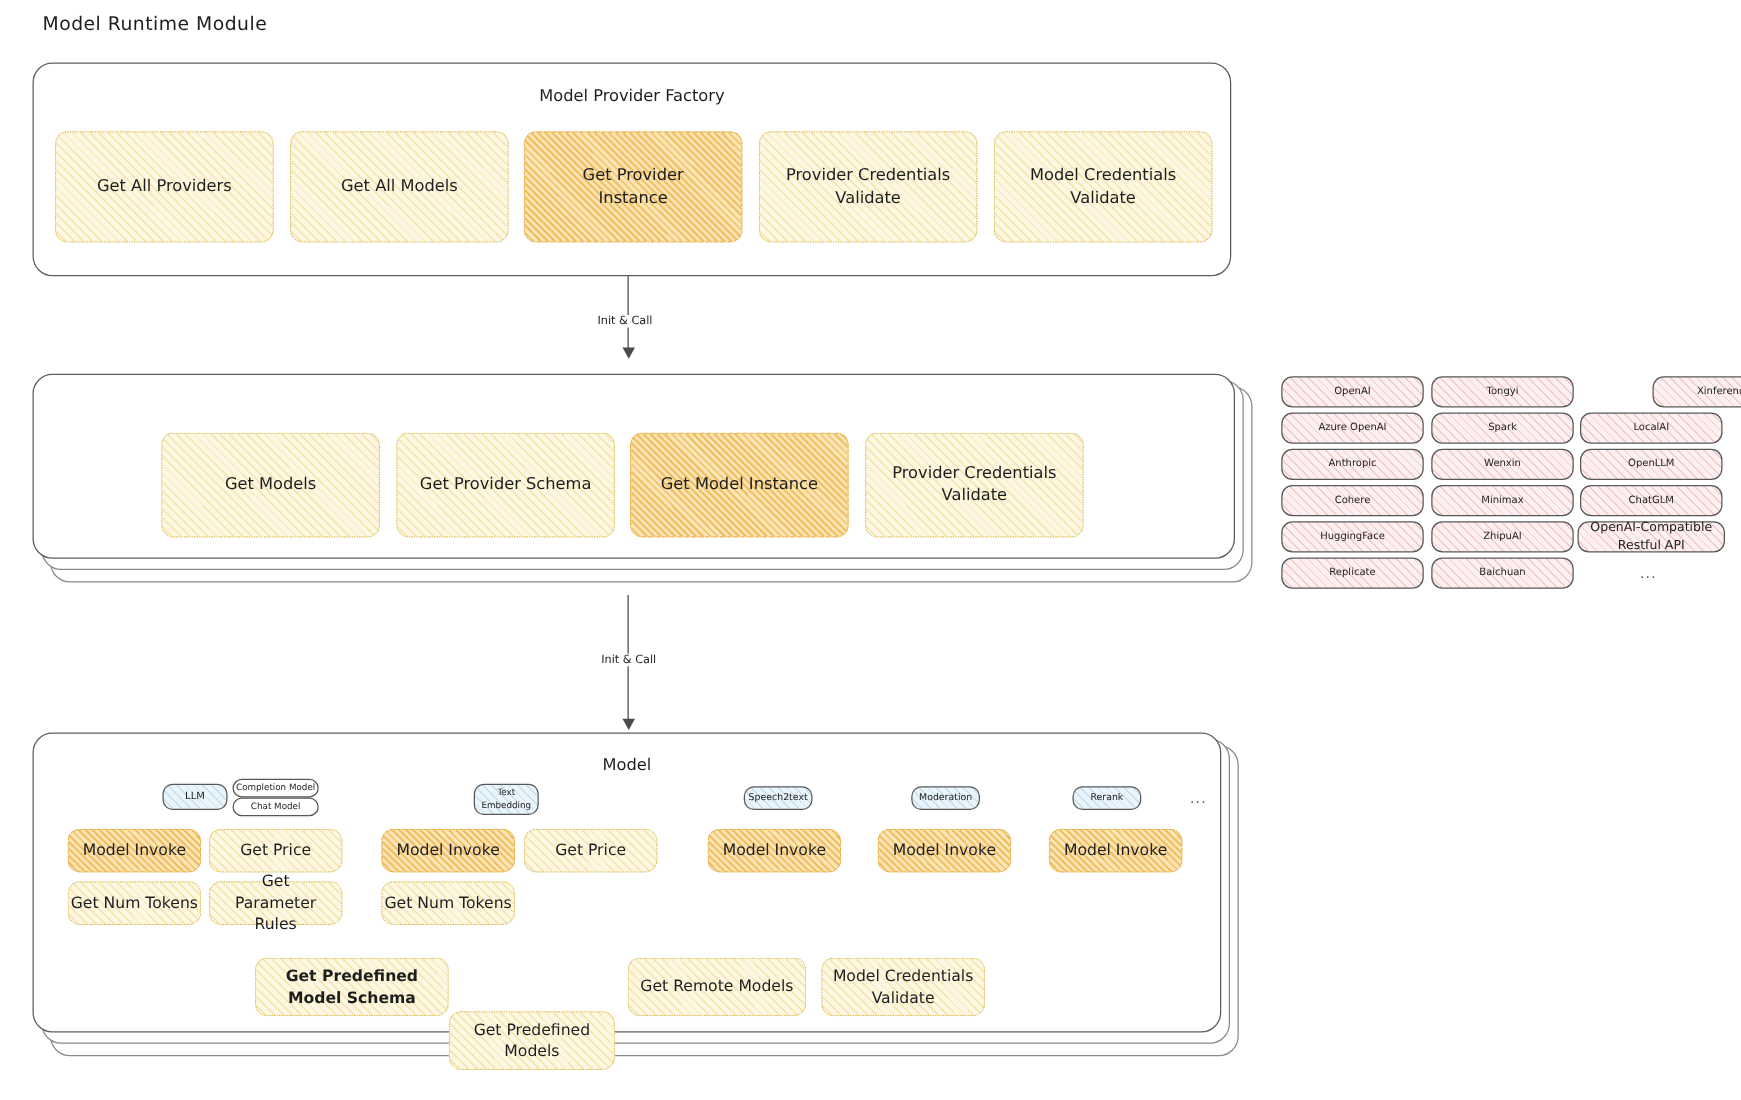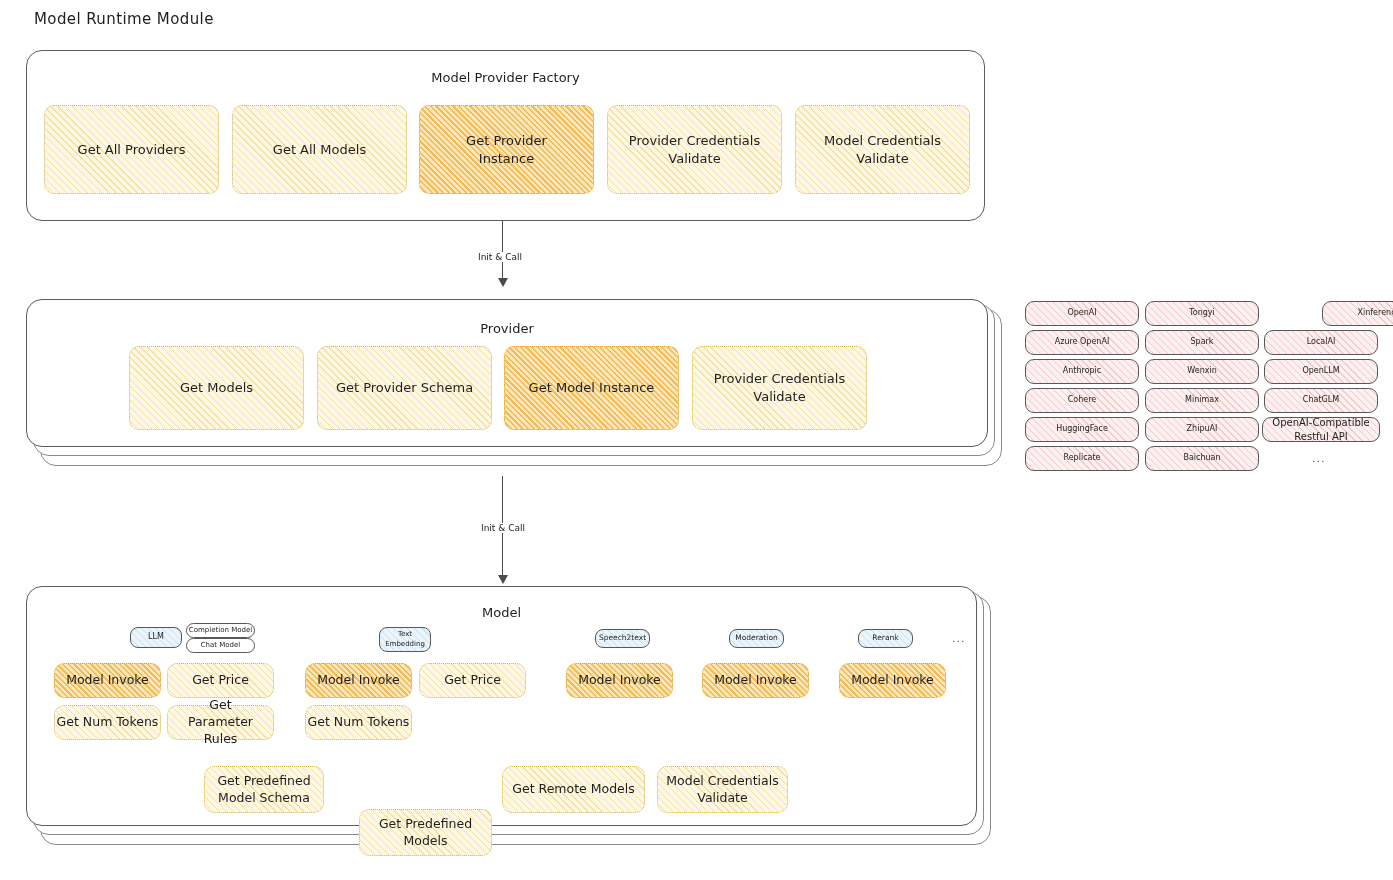--- a/index.html
+++ b/index.html
@@ -144,21 +144,20 @@
 
   <div class="hatch h-yellow" style="left:795px;top:105px;width:175px;height:89px;font-size:13px;padding:0 18px;">Model Credentials Validate</div>
 
   <div class="arrow-line" style="left:502px;top:221px;height:60px;"></div>
   <div class="arrow-head" style="left:498px;top:278px;"></div>
   <div class="arrow-label" style="left:474px;top:252px;">Init &amp; Call</div>
 
   <div class="stack-layer" style="left:40px;top:309px;width:962px;height:157px;"></div>
   <div class="stack-layer" style="left:33px;top:304px;width:962px;height:152px;"></div>
   <div class="sketch-box" style="left:26px;top:299px;width:962px;height:148px;"></div>
-  <div class="container-title" style="left:26px;top:321px;width:962px;">Provider</div>
 
   <div class="hatch h-yellow" style="left:129px;top:346px;width:175px;height:84px;font-size:13px;">Get Models</div>
 
   <div class="hatch h-yellow" style="left:317px;top:346px;width:175px;height:84px;font-size:13px;">Get Provider Schema</div>
 
   <div class="hatch h-orange" style="left:504px;top:346px;width:175px;height:84px;font-size:13px;">Get Model Instance</div>
 
   <div class="hatch h-yellow" style="left:692px;top:346px;width:175px;height:84px;font-size:13px;padding:0 14px;">Provider Credentials Validate</div>
 
   <div class="hatch h-pink" style="left:1025px;top:301px;width:114px;height:25px;font-size:8px;">OpenAI</div>
@@ -210,18 +209,18 @@
   <div class="hatch h-orange" style="left:566px;top:663px;width:107px;height:35px;font-size:12.5px;">Model Invoke</div>
 
   <div class="hatch h-blue" style="left:729px;top:629px;width:55px;height:19px;font-size:7.5px;">Moderation</div>
   <div class="hatch h-orange" style="left:702px;top:663px;width:107px;height:35px;font-size:12.5px;">Model Invoke</div>
 
   <div class="hatch h-blue" style="left:858px;top:629px;width:55px;height:19px;font-size:7.5px;text-align:right;">Rerank</div>
   <div class="hatch h-orange" style="left:839px;top:663px;width:107px;height:35px;font-size:12.5px;">Model Invoke</div>
 
   <div class="ellipsis" style="left:952px;top:632px;font-size:11px;">...</div>
 
-  <div class="hatch h-yellow" style="left:204px;top:766px;width:120px;height:47px;font-size:12.5px;padding:0 8px;">Get Predefined Model Schema</div>
+  <div class="hatch h-yellow" style="left:204px;top:766px;width:155px;height:47px;font-size:12.5px;padding:0 8px;font-weight:bold;">Get Predefined Model Schema</div>
   <div class="hatch h-yellow" style="left:359px;top:766px;width:133px;height:47px;font-size:12.5px;padding:0 12px;margin-top:43px;">Get Predefined Models</div>
   <div class="hatch h-yellow" style="left:502px;top:766px;width:143px;height:47px;font-size:12.5px;padding:0 8px;">Get Remote Models</div>
   <div class="hatch h-yellow" style="left:657px;top:766px;width:131px;height:47px;font-size:12.5px;padding:0 8px;">Model Credentials Validate</div>
 
 </div>
 
 </body></html>

